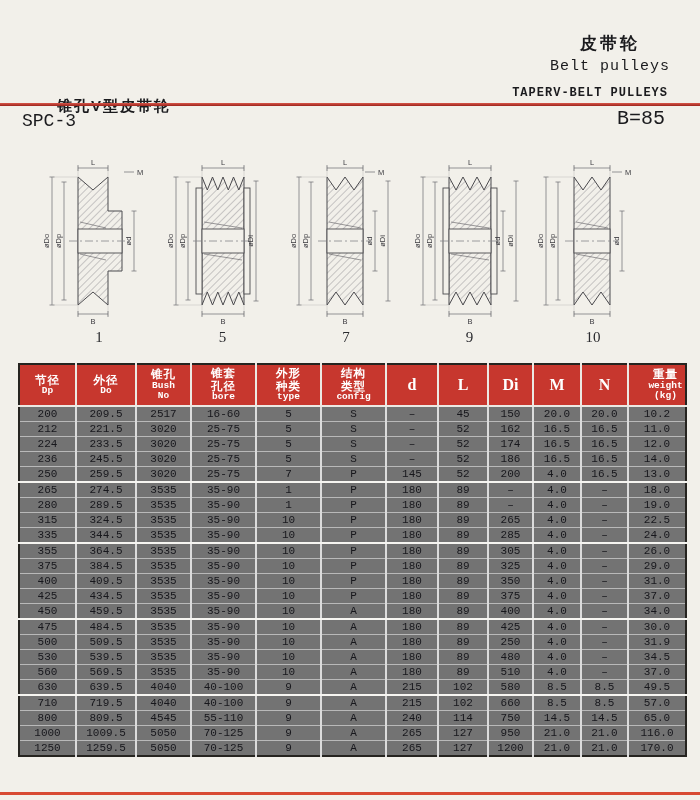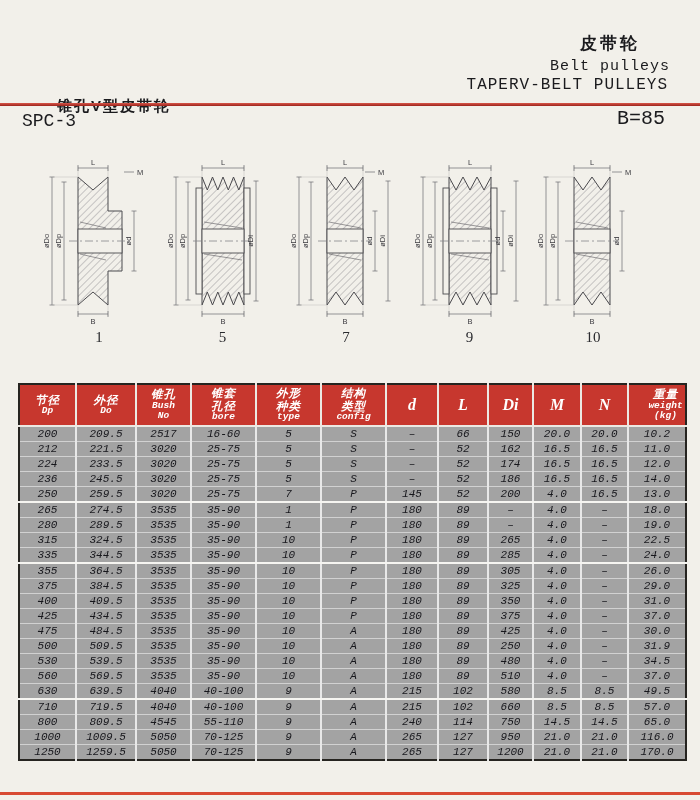--- a/index.html
+++ b/index.html
@@ -3,34 +3,34 @@
 <meta charset="utf-8">
 <style>
   html,body{margin:0;padding:0;background:#888;}
   .page{position:relative;width:700px;height:800px;background:#f2f0ea;
         font-family:"Liberation Sans",sans-serif;color:#1b1b1e;overflow:hidden;margin:0 auto;}
   
   .title-block{position:absolute;top:32px;right:30px;text-align:center;}
   .title-cn{font-size:17px;font-weight:bold;letter-spacing:3px;}
   .title-en{font-size:15px;font-family:"Liberation Mono",monospace;margin-top:3px;letter-spacing:1px;}
   .subtitle-cn{position:absolute;top:97px;left:57px;font-size:15px;font-weight:bold;letter-spacing:2px;}
-  .subtitle-en{position:absolute;top:76px;right:32px;font-size:16px;font-weight:normal;
+  .subtitle-en{position:absolute;top:86px;right:32px;font-size:12px;font-weight:bold;
                font-family:"Liberation Mono",monospace;letter-spacing:1px;}
   .top-rule{position:absolute;top:103px;left:0;width:700px;height:3px;
             background:linear-gradient(to bottom,#d8564a,#9c241c);}
   .model-code{position:absolute;top:111px;left:22px;font-size:18px;font-family:"Liberation Mono",monospace;}
   .belt-width{position:absolute;top:107px;right:35px;font-size:20px;font-family:"Liberation Mono",monospace;}
   
   .drawings{position:absolute;top:157px;left:40px;width:612px;display:flex;
             justify-content:space-between;align-items:flex-start;}
   .figure{display:flex;flex-direction:column;align-items:center;}
   .fig-num{font-size:15px;font-family:"Liberation Serif",serif;color:#2a2a2e;margin-top:0;}
   
-  table.spec{position:absolute;top:383px;left:18px;width:667px;border-collapse:collapse;
-             table-layout:fixed;background:#a3a3a3;border:2px solid #262420;font-style:italic;}
+  table.spec{position:absolute;top:363px;left:18px;width:667px;border-collapse:collapse;
+             table-layout:fixed;background:#737373;border:2px solid #262420;}
   thead tr{height:42px;}
   thead th{background:#c7372e;color:#fff;border-right:2px solid #ece9e3;
            border-bottom:2px solid #ece9e3;padding:1px 0;vertical-align:middle;}
   thead th:last-child{border-right:none;padding-left:17px;}
   .h-cn{font-size:11.5px;font-weight:bold;line-height:12.5px;letter-spacing:1px;}
   .h-en{font-size:9.5px;line-height:10.5px;font-family:"Liberation Mono",monospace;font-weight:bold;}
   th.single{font-size:16px;font-family:"Liberation Serif",serif;font-weight:bold;}
   tbody td{height:14px;line-height:14px;font-size:11px;text-align:center;color:#17171c;
            font-family:"Liberation Mono",monospace;padding:0;
            border-right:2px solid rgba(255,255,255,0.75);
@@ -346,21 +346,21 @@
       </thead>
     <tbody id="body-rows">
         <tr>
           <td>200</td>
           <td>209.5</td>
           <td>2517</td>
           <td>16-60</td>
           <td>5</td>
           <td>S</td>
           <td>–</td>
-          <td>66</td>
+          <td>45</td>
           <td>150</td>
           <td>20.0</td>
           <td>20.0</td>
           <td>10.2</td>
         </tr>
         <tr>
           <td>212</td>
           <td>221.5</td>
           <td>3020</td>
           <td>25-75</td>
@@ -520,20 +520,34 @@
           <td>35-90</td>
           <td>10</td>
           <td>P</td>
           <td>180</td>
           <td>89</td>
           <td>375</td>
           <td>4.0</td>
           <td>–</td>
           <td>37.0</td>
         </tr>
+        <tr class="group-end">
+          <td>450</td>
+          <td>459.5</td>
+          <td>3535</td>
+          <td>35-90</td>
+          <td>10</td>
+          <td>A</td>
+          <td>180</td>
+          <td>89</td>
+          <td>400</td>
+          <td>4.0</td>
+          <td>–</td>
+          <td>34.0</td>
+        </tr>
         <tr>
           <td>475</td>
           <td>484.5</td>
           <td>3535</td>
           <td>35-90</td>
           <td>10</td>
           <td>A</td>
           <td>180</td>
           <td>89</td>
           <td>425</td>

